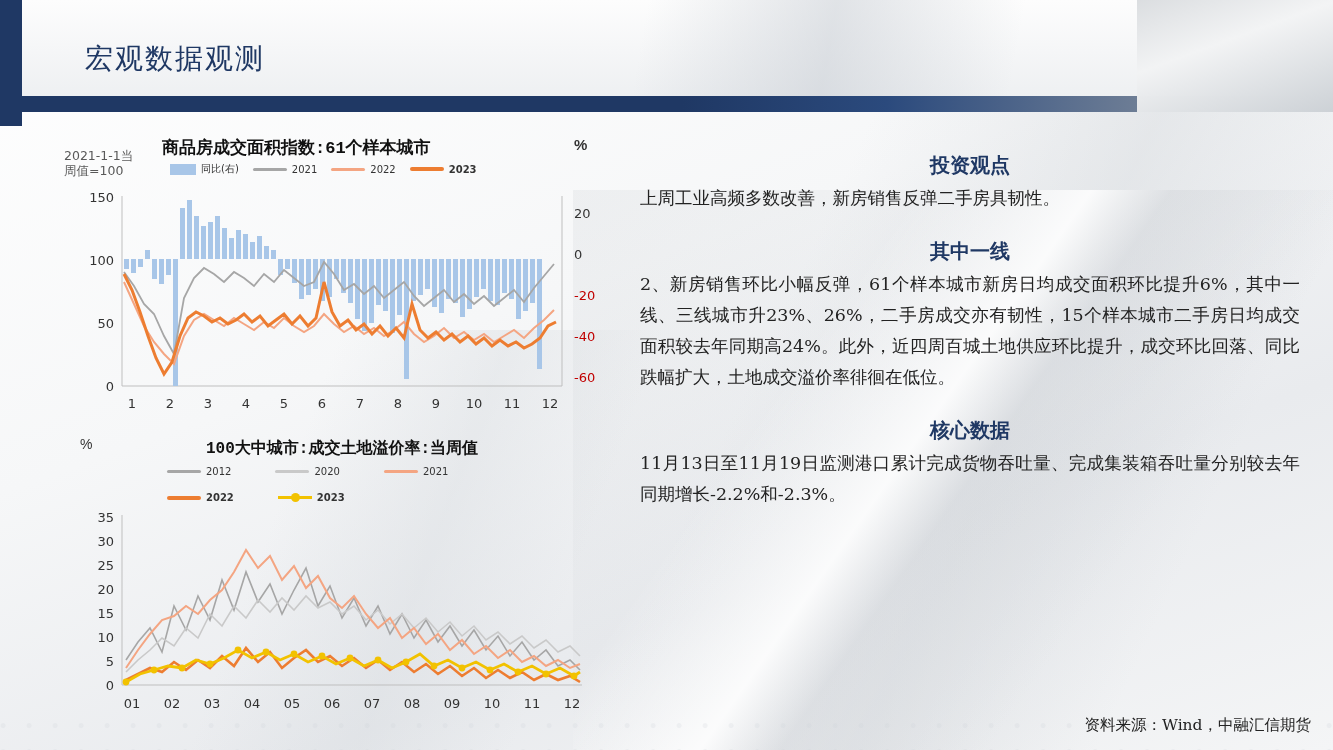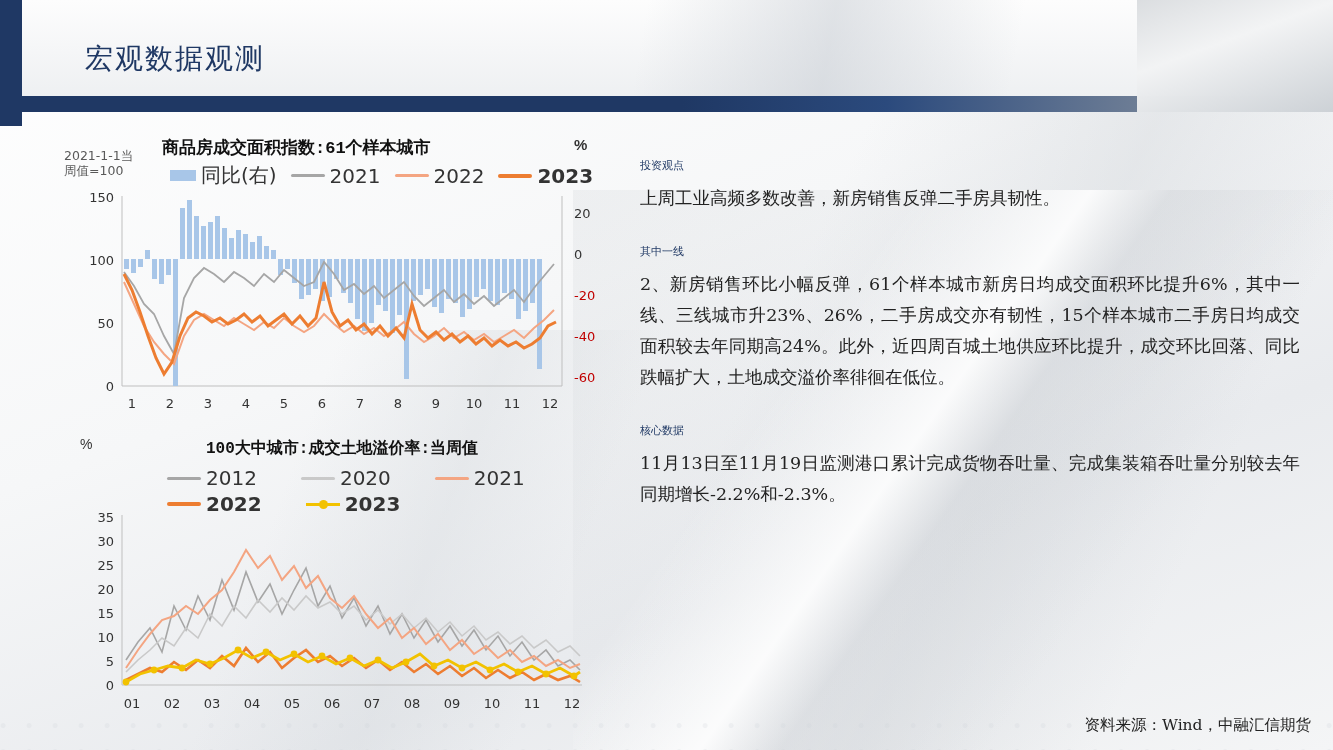--- a/index.html
+++ b/index.html
@@ -69,37 +69,37 @@
     font-family:Liberation Mono, monospace;
   }
   .c1-title{font-size:17px;position:absolute;left:100px;top:8px;}
   .c2-title{font-size:16px;position:absolute;left:40px;top:0px;width:480px;text-align:center;}
   .axis-note{
     position:absolute;left:2px;top:20px;font-size:12.5px;color:#595959;
     font-family:"DejaVu Sans","Liberation Sans",sans-serif;line-height:15px;text-align:left;
   }
   .legend{
     position:absolute;display:flex;align-items:center;gap:14px;
-    font-size:20px;color:#333;font-family:"DejaVu Sans","Liberation Sans",sans-serif;
+    font-size:10px;color:#333;font-family:"DejaVu Sans","Liberation Sans",sans-serif;
   }
   .lg-item{display:flex;align-items:center;gap:5px;}
   .lg-line{width:34px;height:3px;border-radius:2px;display:inline-block;}
   .lg-bar{width:26px;height:11px;display:inline-block;background:#a8c6e8;}
   .lg-dotline{width:34px;height:3px;display:inline-block;background:#f2c200;position:relative;}
   .lg-dotline:after{content:"";position:absolute;left:13px;top:-3px;width:9px;height:9px;background:#f2c200;border-radius:50%;}
   svg{display:block;}
   .tick{font-size:13px;fill:#333;font-family:"DejaVu Sans","Liberation Sans",sans-serif;}
   .tick-r{font-size:13px;fill:#c00000;font-family:"DejaVu Sans","Liberation Sans",sans-serif;}
   
   .text-pane{
     position:absolute;left:640px;top:150px;width:660px;
     font-family:"DejaVu Serif","Liberation Serif",serif;
     color:#222;font-size:17.5px;line-height:31px;
   }
-  .sec-head{color:#1f3864;font-weight:normal;font-size:11px;margin-bottom:2px;}
+  .sec-head{color:#1f3864;font-weight:bold;font-size:20px;margin-bottom:2px;text-align:center;}
   .para{margin:0 0 0 0;text-align:justify;}
   .gap{height:22px;}
   .source{
     position:absolute;right:22px;bottom:14px;
     font-family:"DejaVu Serif","Liberation Serif",serif;
     font-size:15.5px;color:#222;
   }
   .footer-dots{
     position:absolute;left:0;bottom:0;width:1333px;height:40px;
     background:radial-gradient(circle at 12% 60%,rgba(205,210,216,.45) 0 2px,transparent 3px) 0 0/26px 26px;

